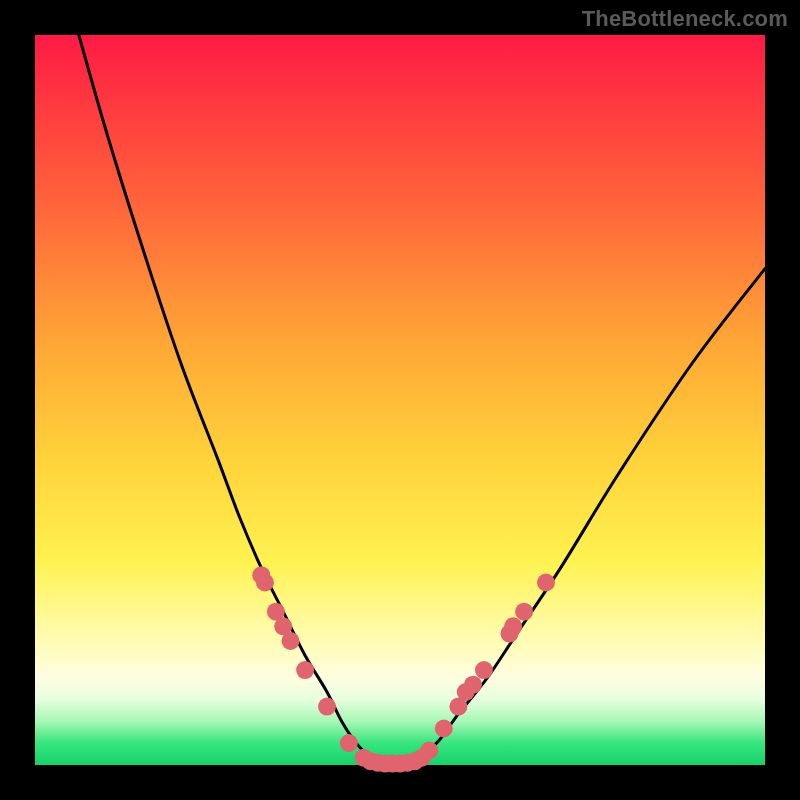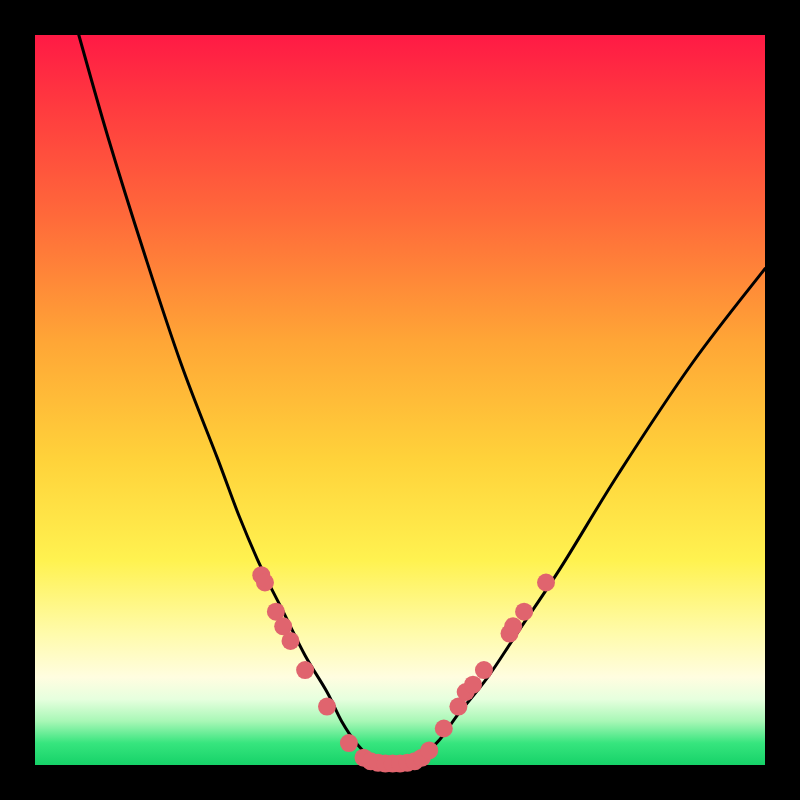--- a/index.html
+++ b/index.html
@@ -61,20 +61,21 @@
   }
   .dot {
     fill: #e0646e;
     stroke: none;
   }
 </style>
 </head>
 <body>
 
 <div class="frame">
+  <div class="watermark">TheBottleneck.com</div>
   <div class="plot">
     <svg class="curve" viewBox="0 0 730 730">
       <g id="curve-group">
           <path d="M 43.80 0.00 C 49.06 18.40, 61.17 62.78, 73.00 102.20 C 84.83 141.62, 96.36 178.27, 109.50 219.00 C 122.64 259.73, 132.86 291.71, 146.00 328.50 C 159.14 365.29, 171.99 395.81, 182.50 423.40 C 193.01 450.99, 196.52 462.09, 204.40 481.80 C 212.28 501.51, 218.42 515.82, 226.30 532.90 C 234.18 549.98, 240.32 560.93, 248.20 576.70 C 256.08 592.47, 262.22 606.05, 270.10 620.50 C 277.98 634.95, 285.43 645.17, 292.00 657.00 C 298.57 668.83, 301.34 677.00, 306.60 686.20 C 311.86 695.40, 315.94 701.53, 321.20 708.10 C 326.46 714.67, 330.54 718.76, 335.80 722.70 C 341.06 726.64, 345.14 728.69, 350.40 730.00 C 355.66 731.31, 359.74 731.31, 365.00 730.00 C 370.26 728.69, 373.03 726.64, 379.60 722.70 C 386.17 718.76, 393.62 715.98, 401.50 708.10 C 409.38 700.22, 414.20 690.73, 423.40 678.90 C 432.60 667.07, 442.09 656.85, 452.60 642.40 C 463.11 627.95, 468.66 618.31, 481.80 598.60 C 494.94 578.89, 507.20 561.81, 525.60 532.90 C 544.00 503.99, 560.35 474.79, 584.00 438.00 C 607.65 401.21, 630.72 365.29, 657.00 328.50 C 683.28 291.71, 716.86 250.68, 730.00 233.60" fill="none" stroke="#000000" stroke-width="3" stroke-linecap="round"></path>
         </g>
       <g id="dots-group">
           <circle cx="226.30" cy="540.20" r="9" class="dot"></circle>
           <circle cx="229.95" cy="547.50" r="9" class="dot"></circle>
           <circle cx="240.90" cy="576.70" r="9" class="dot"></circle>
           <circle cx="248.20" cy="591.30" r="9" class="dot"></circle>

